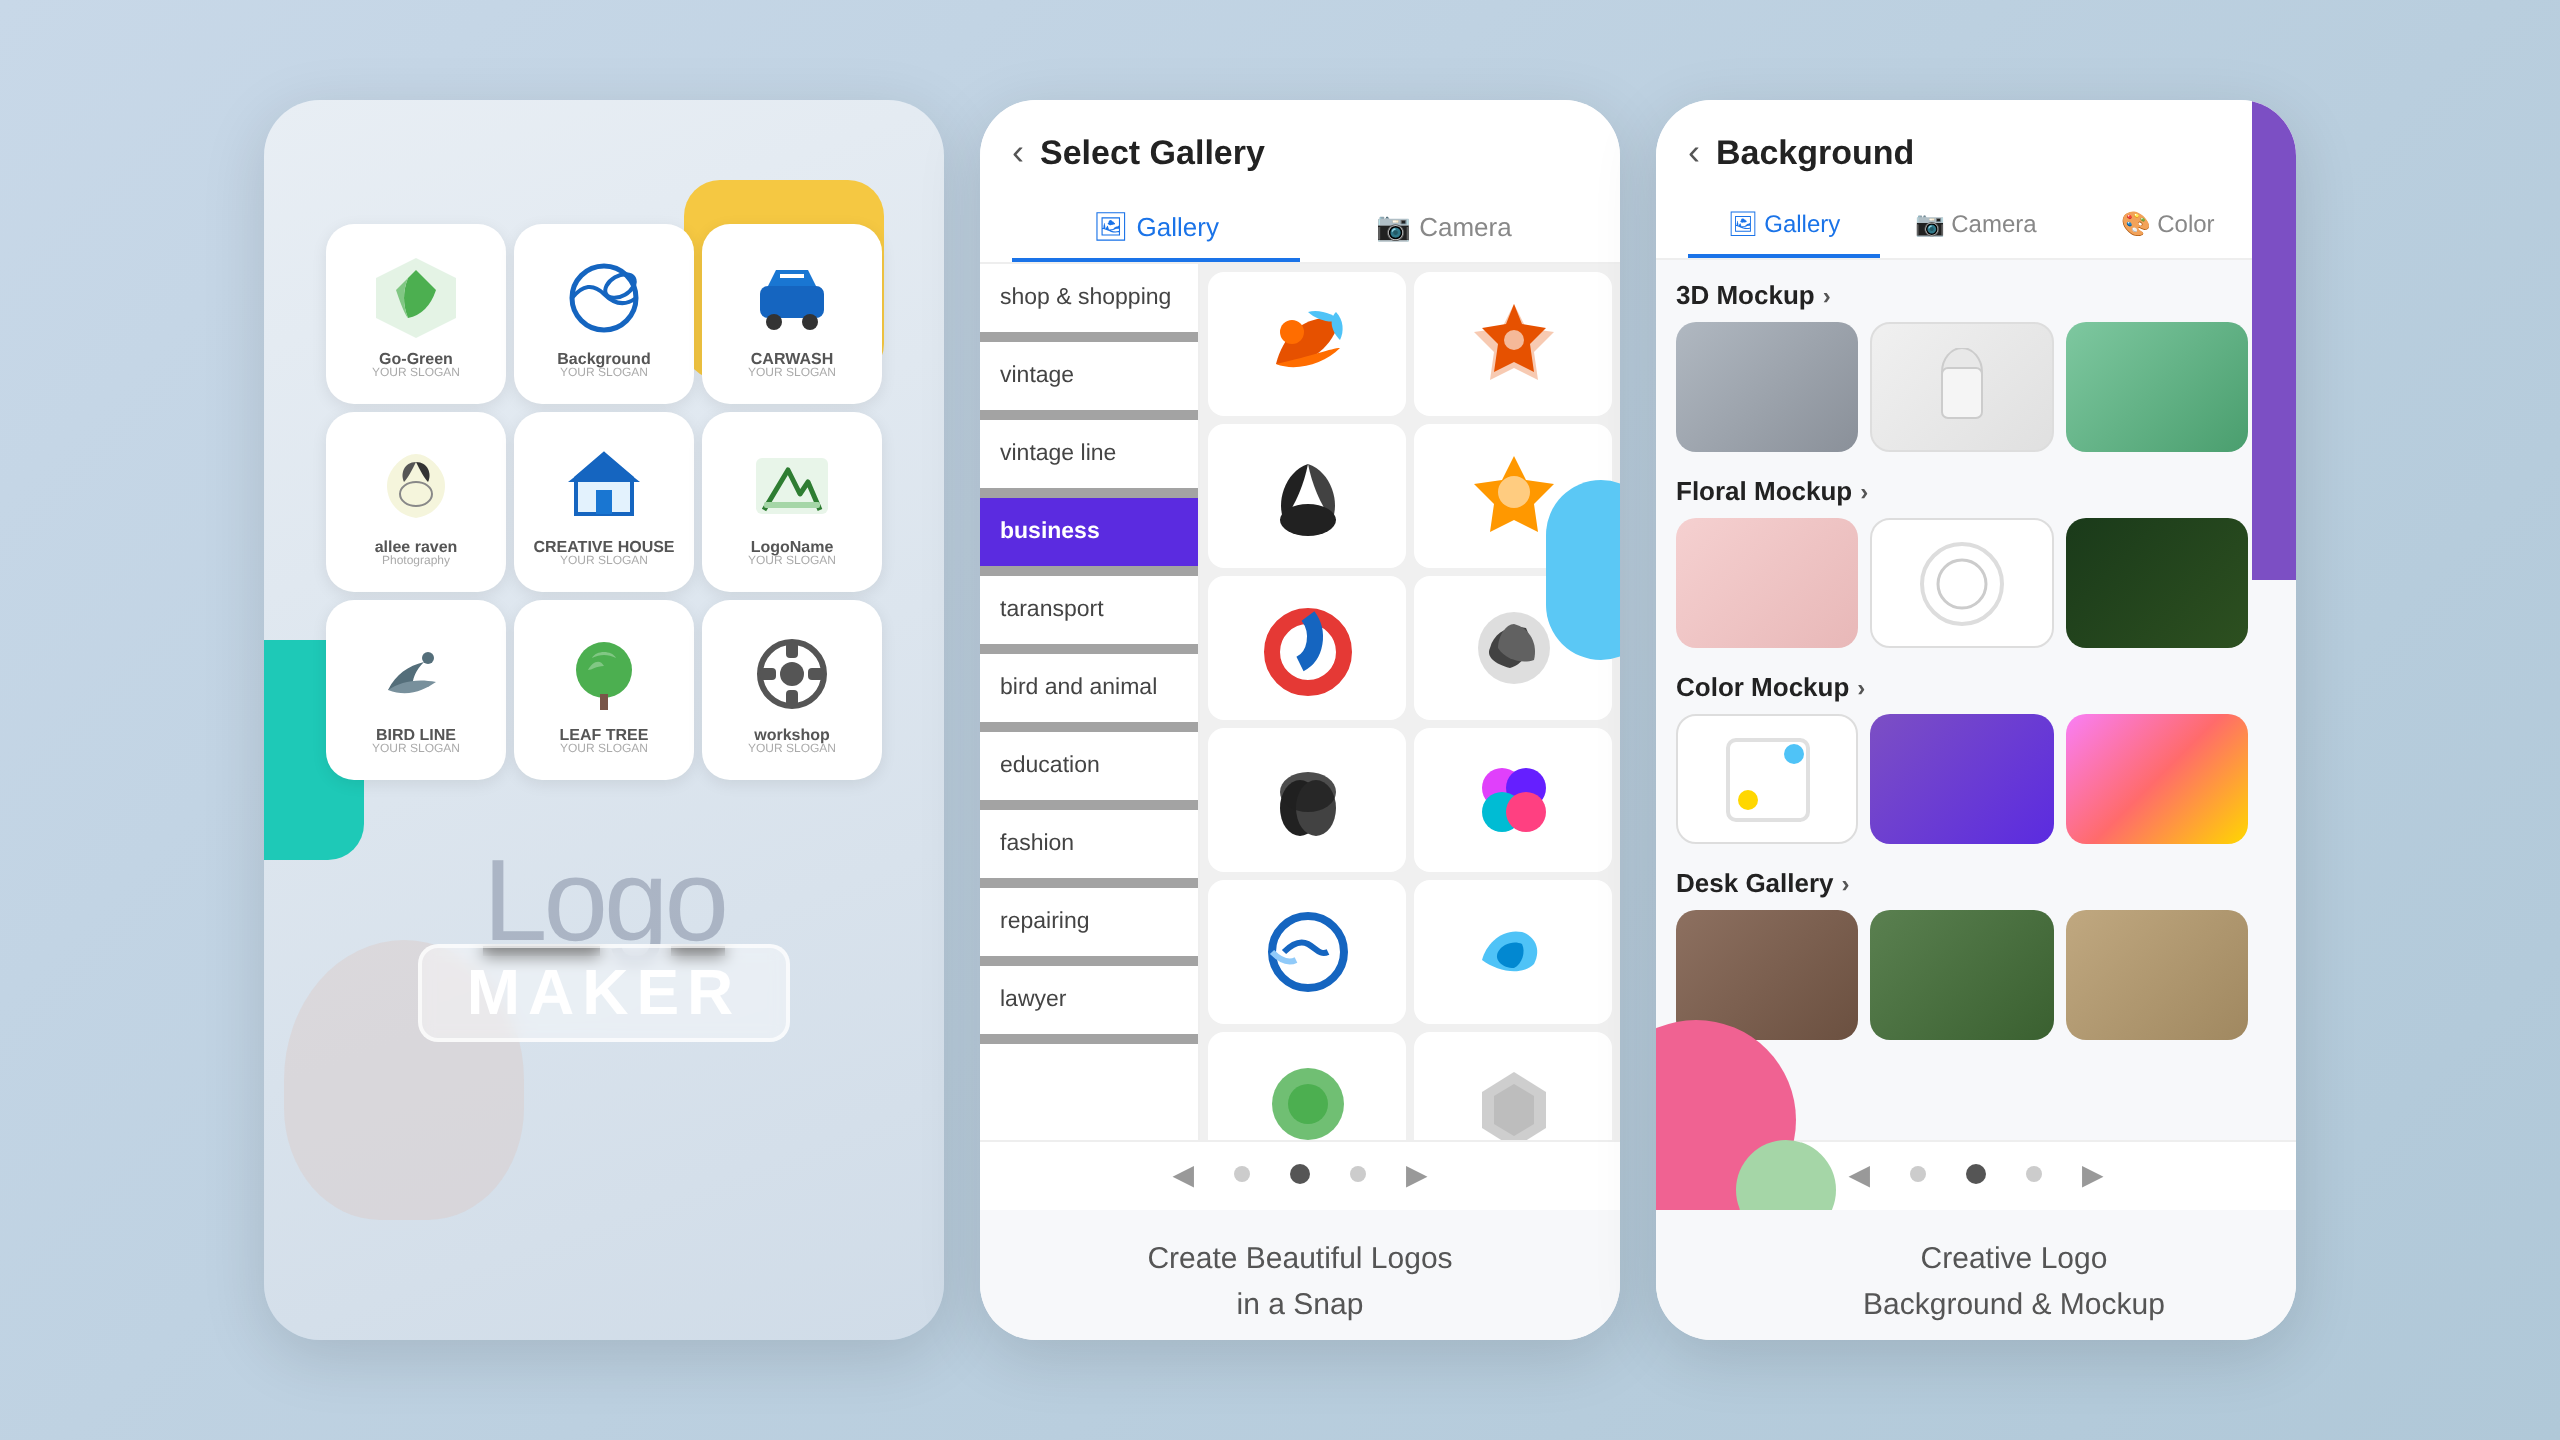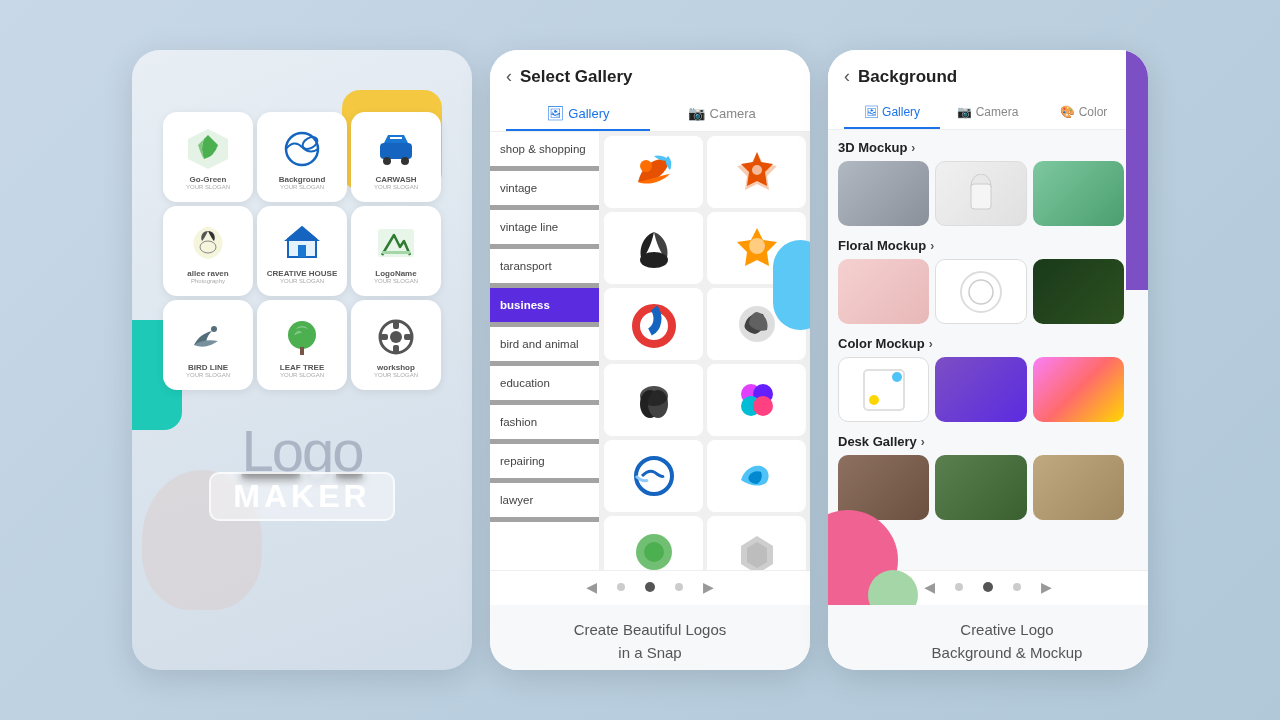--- a/index.html
+++ b/index.html
@@ -505,22 +505,22 @@
         <span class="tab-icon">📷</span>
         <span>Camera</span>
       </div>
     </div>
   </div>
   <div class="card2-body">
     <div class="sticker-categories">
       <div class="sticker-cat-item">shop &amp; shopping</div>
       <div class="sticker-cat-item">vintage</div>
       <div class="sticker-cat-item">vintage line</div>
+      <div class="sticker-cat-item active">business</div>
       <div class="sticker-cat-item">taransport</div>
-      <div class="sticker-cat-item active">business</div>
       <div class="sticker-cat-item">bird and animal</div>
       <div class="sticker-cat-item">education</div>
       <div class="sticker-cat-item">fashion</div>
       <div class="sticker-cat-item">repairing</div>
       <div class="sticker-cat-item">lawyer</div>
     </div>
     <div class="sticker-grid-area">
 
       <div class="sticker-cell">
         <svg viewBox="0 0 52 52">

